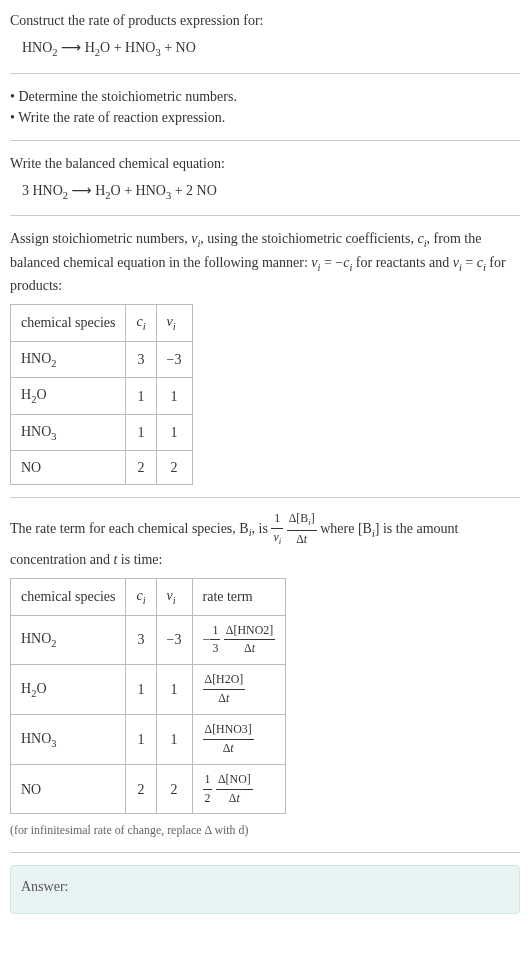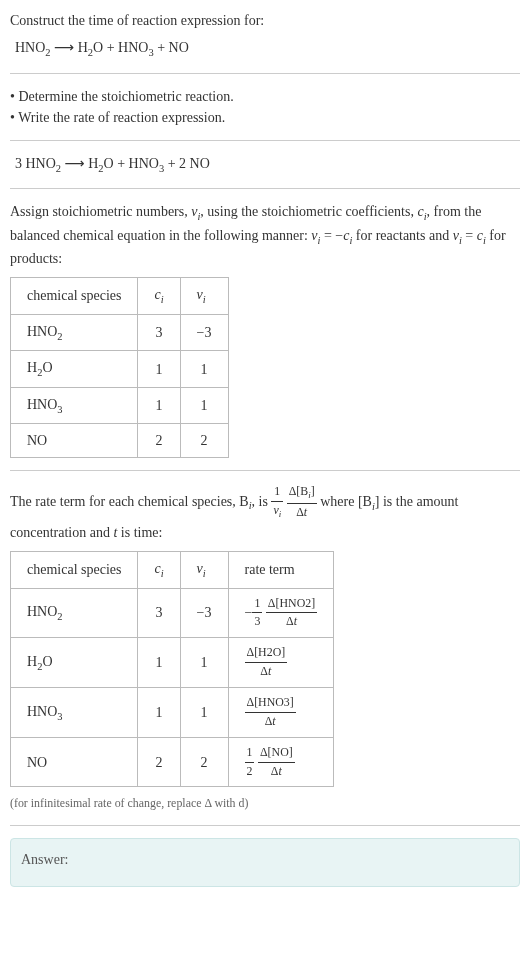--- a/index.html
+++ b/index.html
@@ -13,32 +13,32 @@
     }
     .section {
       margin-bottom: 8px;
     }
     hr {
       border: none;
       border-top: 1px solid #ccc;
       margin: 12px 0;
     }
     .equation {
-      margin: 6px 5px;
+      margin: 6px 12px;
     }
     sub {
       font-size: 0.75em;
     }
     table {
       border-collapse: collapse;
       margin: 8px 0;
     }
     th, td {
       border: 1px solid #bbb;
-      padding: 6px 16px;
+      padding: 6px 10px;
       text-align: left;
       font-weight: normal;
     }
     th {
       background: #fff;
     }
     .center {
       text-align: center;
     }
     .frac {
@@ -69,34 +69,35 @@
     }
     .answer-label {
       color: #555;
       margin-bottom: 6px;
     }
   </style>
 </head>
 <body>
 
 <div class="section">
-  <div>Construct the time of reaction expression for:</div>
+  <div>Construct the rate of products expression for:</div>
   <div class="equation">HNO<sub>2</sub> ⟶ H<sub>2</sub>O + HNO<sub>3</sub> + NO</div>
 </div>
 
 <hr>
 
 <div class="section">
-  <div>• Determine the stoichiometric reaction.</div>
+  <div>• Determine the stoichiometric numbers.</div>
   <div>• Write the rate of reaction expression.</div>
 </div>
 
 <hr>
 
 <div class="section">
+  <div>Write the balanced chemical equation:</div>
   <div class="equation">3 HNO<sub>2</sub> ⟶ H<sub>2</sub>O + HNO<sub>3</sub> + 2 NO</div>
 </div>
 
 <hr>
 
 <div class="section">
   <div>Assign stoichiometric numbers, <i>ν<sub>i</sub></i>, using the stoichiometric coefficients, <i>c<sub>i</sub></i>, from the balanced chemical equation in the following manner: <i>ν<sub>i</sub></i> = −<i>c<sub>i</sub></i> for reactants and <i>ν<sub>i</sub></i> = <i>c<sub>i</sub></i> for products:</div>
   <table>
     <tbody>
         <tr>

